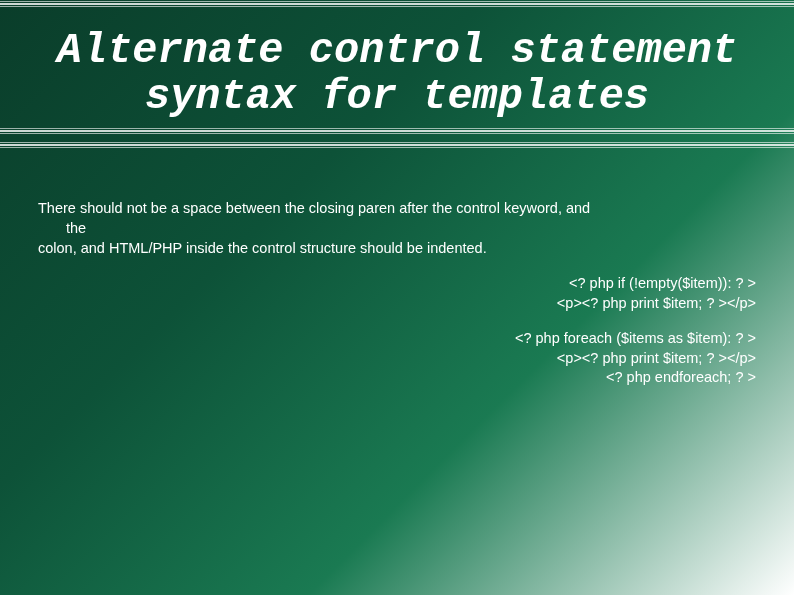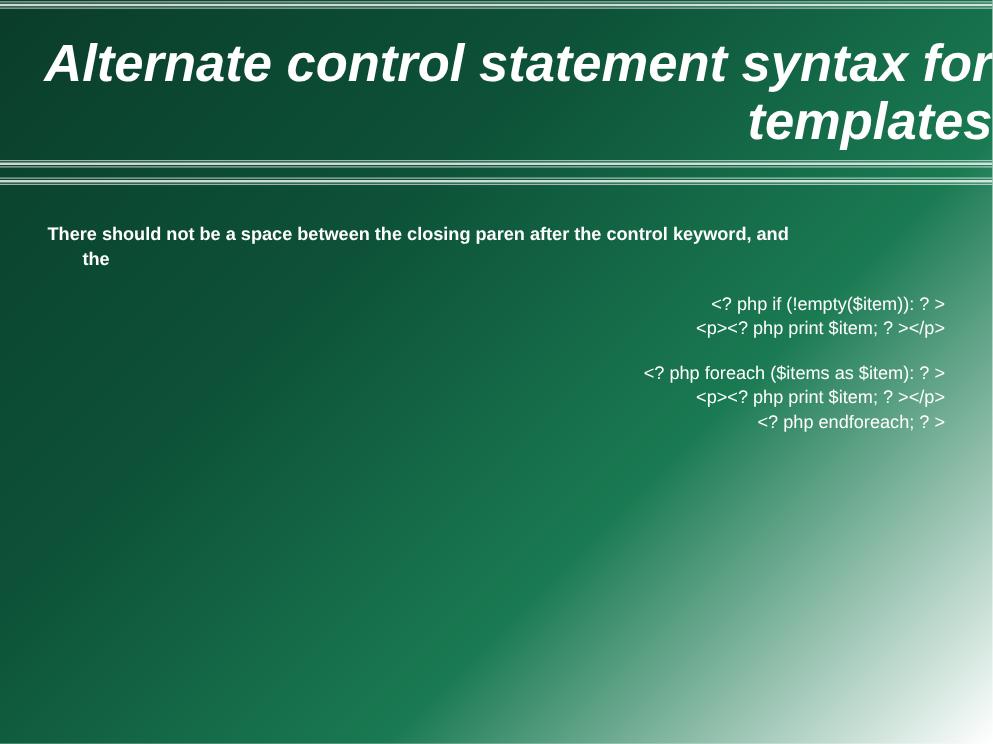--- a/index.html
+++ b/index.html
@@ -13,26 +13,26 @@
 .slide {
   width: 100%;
   height: 100%;
   position: relative;
 }
 .title-block {
   padding-top: 20px;
   padding-bottom: 2px;
 }
 .title {
-  font-family: Liberation Sans, sans-serif;
+  font-family: Liberation Mono, monospace;
   font-style: italic;
   font-weight: bold;
   font-size: 42px;
   color: #ffffff;
-  text-align: right;
+  text-align: center;
   line-height: 1.1;
 }
 .hr-group {
   width: 100%;
 }
 .hr-line {
   border: none;
   height: 1px;
   background: rgba(255,255,255,0.6);
   margin: 1px 0;
@@ -46,21 +46,21 @@
   color: #ffffff;
   font-size: 14.5px;
   line-height: 1.35;
 }
 .content .para {
   margin-bottom: 16px;
 }
 .content .indent {
   padding-left: 28px;
 }
-.bold { font-weight: bold; }
+.bold { font-weight: normal; margin-top: 20px; }
 .code-block {
   font-family: Arial, sans-serif;
   margin-bottom: 16px;
 }
 .code-line { white-space: pre; text-align: right; }
 </style>
 </head>
 <body>
 
 <div class="slide">
@@ -83,20 +83,21 @@
     <hr class="hr-line">
     <hr class="hr-line hr-thick">
     <hr class="hr-line">
   </div>
 
   <div class="content">
 
     <div class="para bold">
       <div>There should not be a space between the closing paren after the control keyword, and</div>
       <div class="indent">the</div>
+      <div>colon, and HTML/PHP inside the control structure should be indented.</div>
     </div>
 
 
     <div class="code-block">
       <div class="code-line">&lt;? php if (!empty($item)): ? &gt;</div>
       <div class="code-line">  &lt;p&gt;&lt;? php print $item; ? &gt;&lt;/p&gt;</div>
     </div>
 
     <div class="code-block">
       <div class="code-line">&lt;? php foreach ($items as $item): ? &gt;</div>

